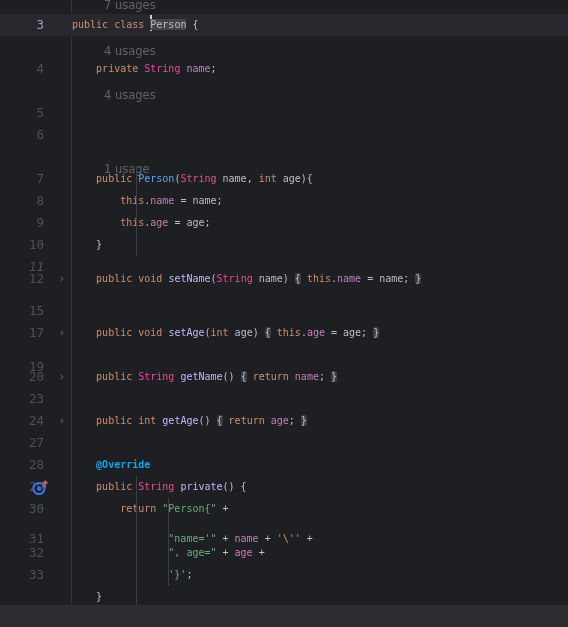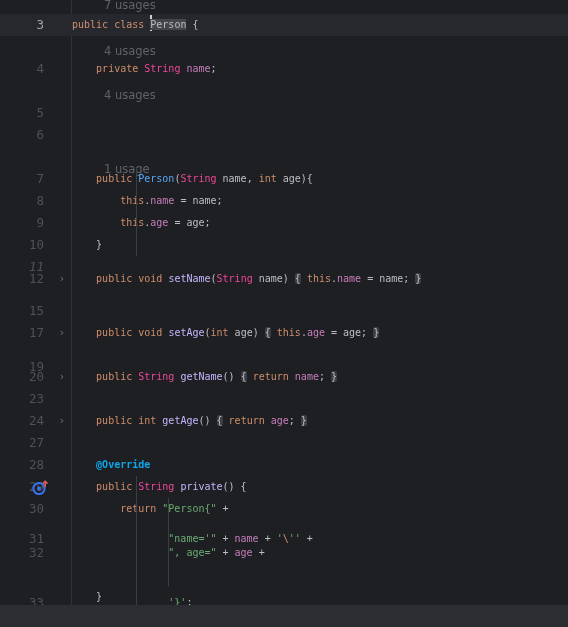--- a/index.html
+++ b/index.html
@@ -334,21 +334,21 @@
           <div class="lineno">31</div>
         </div>
         <div class="code"><span class="pun">                </span><span class="str">"name='"</span><span class="pun"> + </span><span class="fld">name</span><span class="pun"> + </span><span class="str">'</span><span class="esc">\</span><span class="str">''</span><span class="pun"> + </span></div>
       </div>
       <div class="row" style="position: absolute; top: 542px;">
         <div class="gutter">
           <div class="lineno">32</div>
         </div>
         <div class="code"><span class="pun">                </span><span class="str">", age="</span><span class="pun"> + </span><span class="fld">age</span><span class="pun"> + </span></div>
       </div>
-      <div class="row" style="position: absolute; top: 592px;">
+      <div class="row" style="position: absolute; top: 564px;">
         <div class="gutter">
           <div class="lineno">33</div>
         </div>
         <div class="code"><span class="pun">                </span><span class="str">'}'</span><span class="pun">;</span></div>
       </div>
       <div class="row" style="position: absolute; top: 586px;">
         <div class="code"><span class="pun">    }</span></div>
       </div>
     </div>
 

